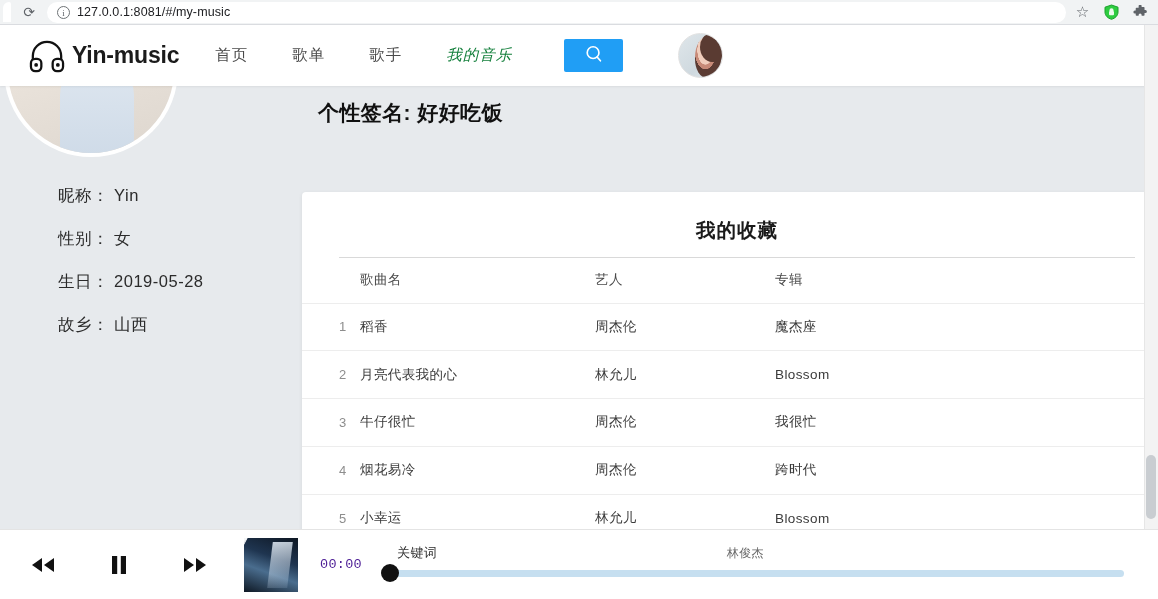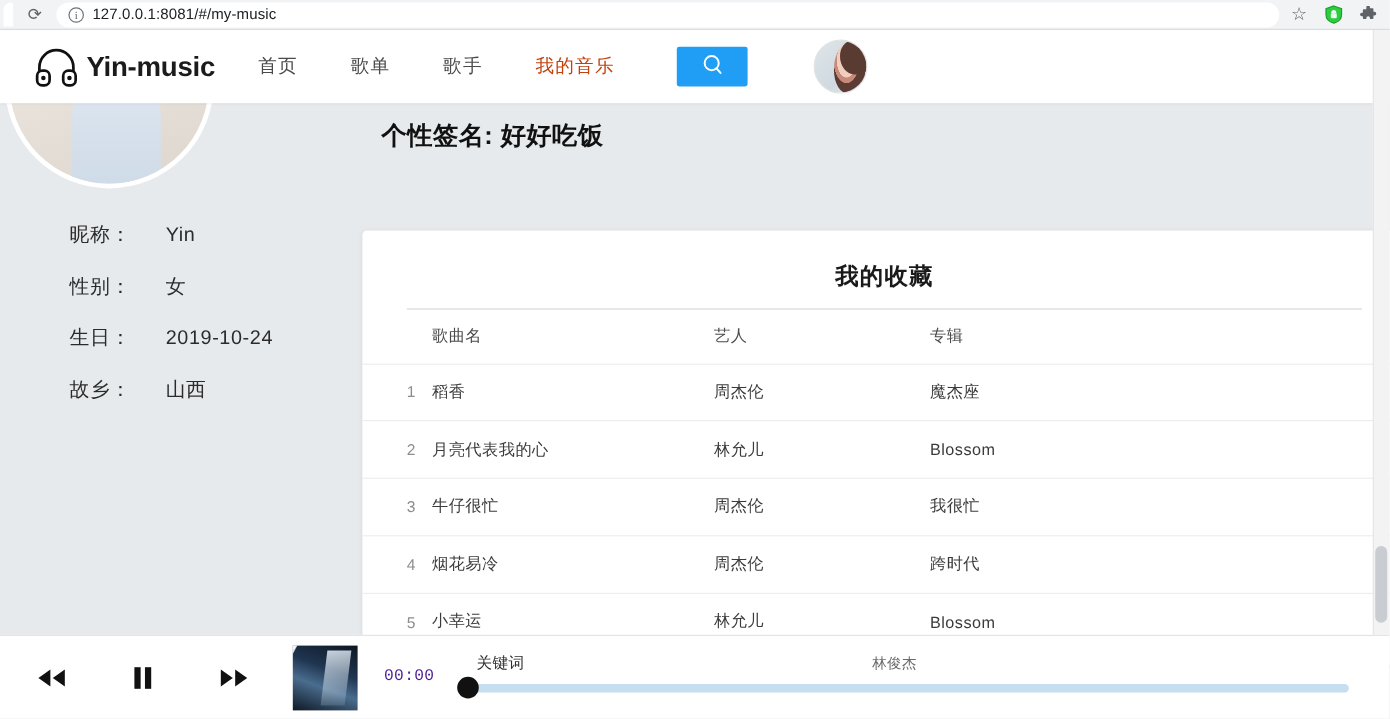--- a/index.html
+++ b/index.html
@@ -64,21 +64,21 @@
   .logo-wrap { display: flex; align-items: center; margin-left: 28px; cursor: pointer; }
   .logo-icon { width: 38px; height: 34px; }
   .logo-text {
     font-size: 23px; font-weight: bold; color: #1b1b1b; margin-left: 6px;
     letter-spacing: -.2px;
   }
   .nav { display: flex; align-items: center; margin-left: 36px; gap: 44px; }
   .nav-item {
     font-size: 15.5px; color: #4a4a4a; cursor: pointer; letter-spacing: 1px;
   }
-  .nav-item.active { color: #c2410c; }
+  .nav-item.active { color: #15803d; font-style: italic; }
   .search-wrap { display: flex; align-items: center; margin-left: 52px; }
   .search-input {
     width: 252px; height: 31px; background: #efefef; border: none; outline: none;
     padding: 0 12px; font-size: 13px; color: #333;
     font-family: "Liberation Sans", sans-serif;
   }
   .search-input::placeholder { color: #9b9b9b; }
   .search-btn {
     width: 59px; height: 33px; background: #209ef5; border: none; cursor: pointer;
     display: flex; align-items: center; justify-content: center; border-radius: 2px;
@@ -124,21 +124,21 @@
     background: #f1d2c2; border-radius: 0 0 40% 40%;
   }
 
   .profile-info {
     position: absolute; left: 58px; top: 160px; z-index: 3;
   }
   .pi-row {
     font-size: 16.5px; color: #2b2b2b; margin-bottom: 21px; letter-spacing: .5px;
   }
   .pi-label { color: #2b2b2b; }
-  .pi-value { color: #2b2b2b; margin-left: 24px; }
+  .pi-value { color: #2b2b2b; }
 
   .signature {
     position: absolute; left: 318px; top: 74px;
     font-size: 21px; font-weight: bold; color: #111; letter-spacing: .4px;
     z-index: 3; white-space: nowrap;
   }
 
   
   .card {
     position: absolute; left: 302px; top: 167px; width: 870px; height: 362px;
@@ -274,21 +274,21 @@
     <div class="pi-row">
       <span class="pi-label">昵称：</span>
       <span class="pi-value">Yin</span>
     </div>
     <div class="pi-row">
       <span class="pi-label">性别：</span>
       <span class="pi-value">女</span>
     </div>
     <div class="pi-row">
       <span class="pi-label">生日：</span>
-      <span class="pi-value">2019-10-24</span>
+      <span class="pi-value">2019-05-28</span>
     </div>
     <div class="pi-row">
       <span class="pi-label">故乡：</span>
       <span class="pi-value">山西</span>
     </div>
   </div>
 
   <div class="card">
     <div class="card-title">我的收藏</div>
     <div class="title-rule"></div>

